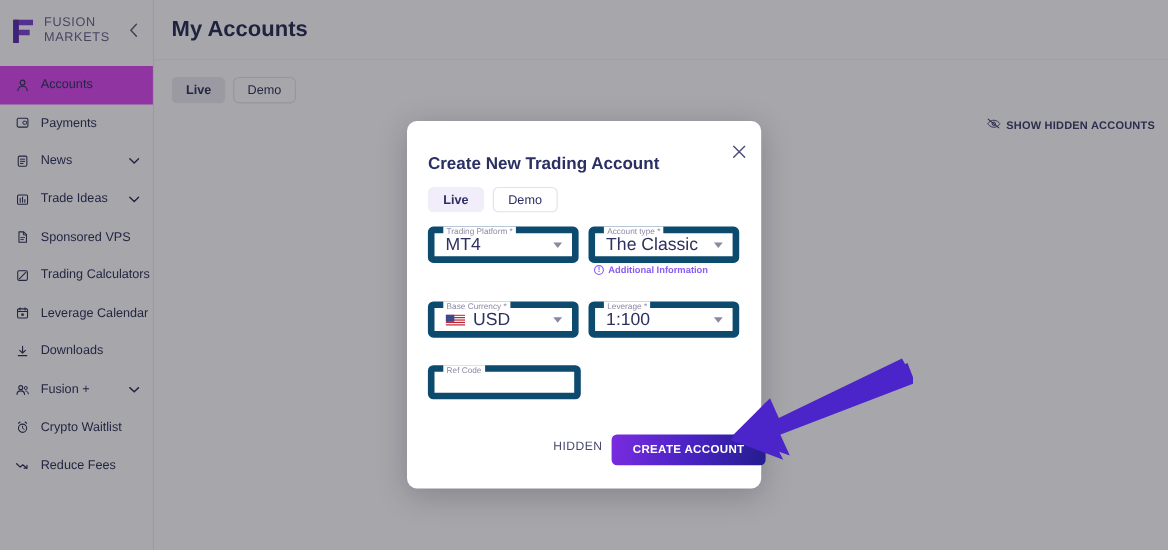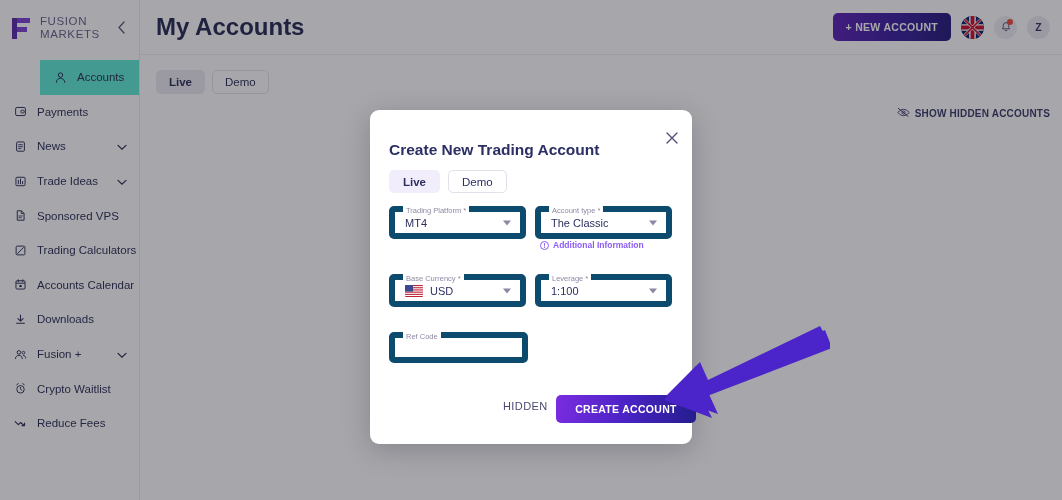--- a/index.html
+++ b/index.html
@@ -42,21 +42,21 @@
   }
   .nav { padding-top: 5px; }
   .nav-item {
     position: relative;
     display: flex; align-items: center;
     height: 34.6px; padding-left: 12px;
     cursor: pointer;
     color: #2b2f55;
     font-size: 11.5px;
   }
-  .nav-item.active { background: #5eead4; margin-left: 40px; }
+  .nav-item.active { background: #d946ef; }
   .nav-ico {
     width: 16px; height: 16px; flex: 0 0 16px;
     display: flex; align-items: center; justify-content: center;
     margin-right: 9px; color: #2b2f55;
   }
   .nav-ico svg { display: block; }
   .nav-label { white-space: nowrap; }
   .nav-chev {
     position: absolute; right: 12px; top: 50%; transform: translateY(-50%);
     width: 10px; height: 10px; color: #2b2f55;
@@ -64,21 +64,21 @@
 
   
   .header {
     position: absolute; left: 140px; top: 0;
     width: 922px; height: 55px;
     background: #ffffff;
     border-bottom: 1px solid #ededf2;
   }
   .page-title {
     position: absolute; left: 16px; top: 50%; transform: translateY(-50%);
-    font-size: 24px; font-weight: bold; color: #262a52;
+    font-size: 20px; font-weight: bold; color: #262a52;
   }
   .header-right {
     position: absolute; right: 12px; top: 50%; transform: translateY(-50%);
     display: flex; align-items: center; gap: 10px;
   }
   .new-account-btn {
     height: 28px; padding: 0 13px;
     border-radius: 5px; border: none;
     background: linear-gradient(100deg, #5b21b6 0%, #3a1e9e 55%, #221a78 100%);
     color: #ffffff; font-size: 10.5px; font-weight: bold; letter-spacing: .3px;
@@ -184,21 +184,21 @@
     cursor: pointer;
   }
   .field .flabel {
     position: absolute; left: 8px; top: -6px;
     background: #ffffff; padding: 0 3px;
     font-size: 7.5px; color: #8e8aa5;
     white-space: nowrap;
   }
   .field .fvalue {
     position: absolute; left: 10px; top: 50%; transform: translateY(-50%);
-    font-size: 11px; color: #2e3060;
+    font-size: 16px; color: #2e3060;
     display: flex; align-items: center; gap: 7px;
   }
   .field .fcaret {
     position: absolute; right: 9px; top: 50%; transform: translateY(-50%);
     width: 0; height: 0;
     border-left: 4px solid transparent;
     border-right: 4px solid transparent;
     border-top: 5px solid #8b88a3;
   }
   .usflag {
@@ -342,21 +342,21 @@
 
         <div class="nav-item">
           <span class="nav-ico">
             <svg width="13" height="13" viewBox="0 0 16 16">
                 <rect x="2.4" y="3.4" width="11.2" height="10.2" rx="1.3" stroke="#2b2f55" stroke-width="1.2" fill="none"></rect>
                 <path d="M2.4 6.4h11.2" stroke="#2b2f55" stroke-width="1.2"></path>
                 <path d="M5.2 2.2v2.4M10.8 2.2v2.4" stroke="#2b2f55" stroke-width="1.2" stroke-linecap="round"></path>
                 <rect x="6.6" y="8.6" width="2.8" height="2.6" fill="#2b2f55"></rect>
               </svg>
           </span>
-          <span class="nav-label">Accounts Calendar</span>
+          <span class="nav-label">Leverage Calendar</span>
         </div>
 
         <div class="nav-item">
           <span class="nav-ico">
             <svg width="13" height="13" viewBox="0 0 16 16">
                 <path d="M8 2.4v7.2M4.8 6.8 8 9.9l3.2-3.1" stroke="#2b2f55" stroke-width="1.3" fill="none" stroke-linecap="round" stroke-linejoin="round"></path>
                 <path d="M3.2 12.6h9.6" stroke="#2b2f55" stroke-width="1.3" stroke-linecap="round"></path>
               </svg>
           </span>
           <span class="nav-label">Downloads</span>
@@ -398,40 +398,20 @@
               </svg>
           </span>
           <span class="nav-label">Reduce Fees</span>
         </div>
 
       </nav>
     </aside>
 
     <header class="header">
       <h1 class="page-title">My Accounts</h1>
-      <div class="header-right">
-        <button class="new-account-btn">+ NEW ACCOUNT</button>
-        <span class="circ-btn flag-btn">
-          <svg width="23" height="23" viewBox="0 0 24 24">
-            <circle cx="12" cy="12" r="12" fill="#012169"></circle>
-            <path d="M0 12 H24 M12 0 V24" stroke="#ffffff" stroke-width="7"></path>
-            <path d="M0 12 H24 M12 0 V24" stroke="#C8102E" stroke-width="4"></path>
-            <path d="M2 2 L22 22 M22 2 L2 22" stroke="#ffffff" stroke-width="3"></path>
-            <path d="M2 2 L22 22 M22 2 L2 22" stroke="#C8102E" stroke-width="1.6"></path>
-          </svg>
-        </span>
-        <span class="circ-btn bell-btn">
-          <svg width="12" height="12" viewBox="0 0 16 16">
-              <path d="M8 2.2a3.6 3.6 0 0 0-3.6 3.6v2.6L3.2 10.4h9.6L11.6 8.4V5.8A3.6 3.6 0 0 0 8 2.2Z" stroke="#4a4a6c" stroke-width="1.2" fill="none" stroke-linejoin="round"></path>
-              <path d="M6.6 12.2a1.5 1.5 0 0 0 2.8 0" stroke="#4a4a6c" stroke-width="1.2" fill="none" stroke-linecap="round"></path>
-            </svg>
-          <span class="bell-badge"></span>
-        </span>
-        <span class="circ-btn avatar-btn">Z</span>
-      </div>
     </header>
 
     <section class="main">
       <div class="seg-tabs">
         <button class="seg-tab on">Live</button>
         <button class="seg-tab off">Demo</button>
       </div>
       <div class="show-hidden">
         <span>
           <svg width="13" height="11" viewBox="0 0 16 13">

